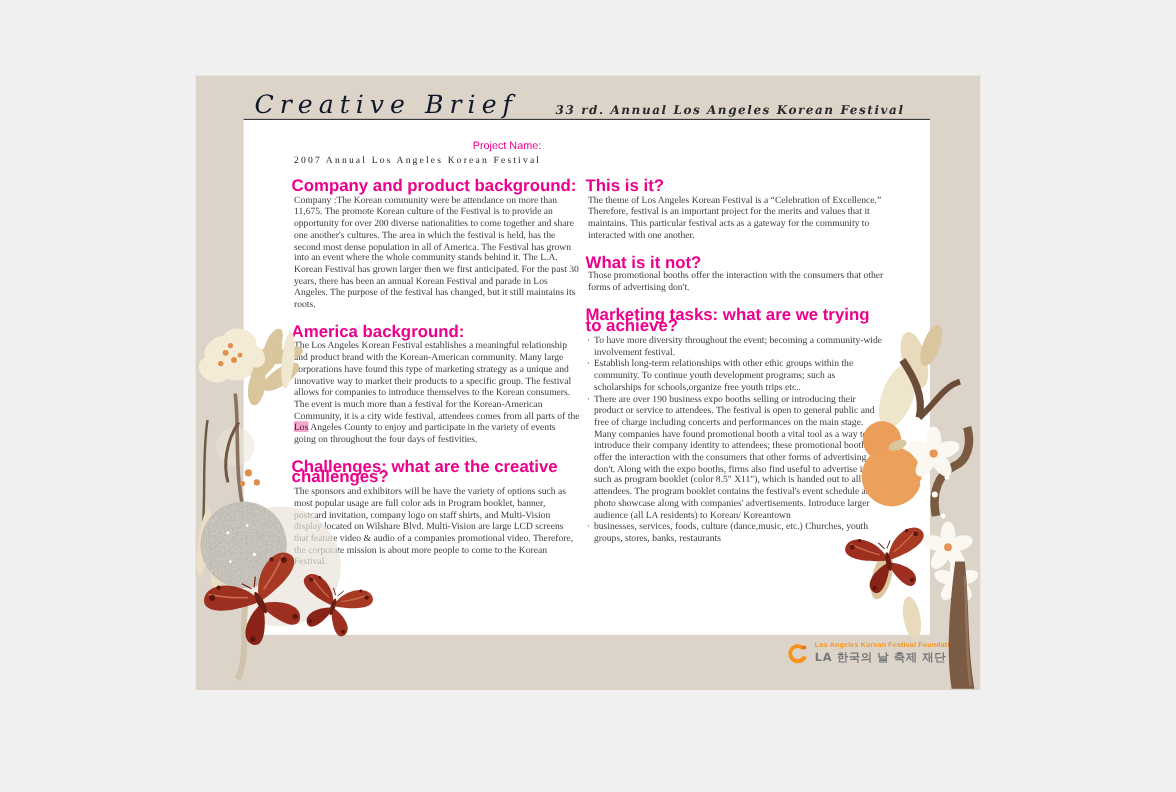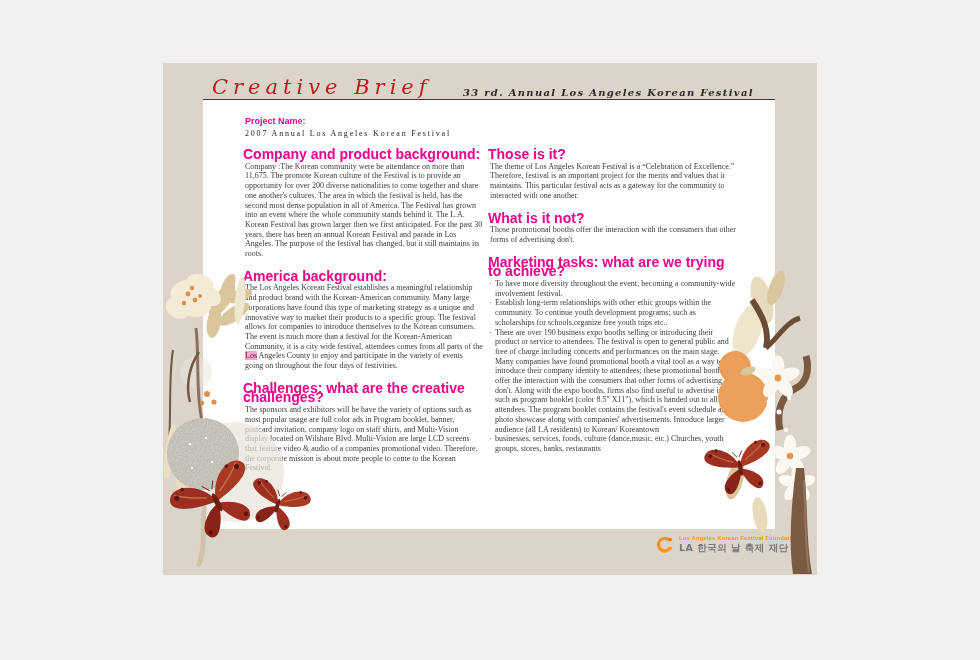--- a/index.html
+++ b/index.html
@@ -1,27 +1,27 @@
 <!DOCTYPE html>
 <html><head>
 <meta charset="utf-8">
 <style>
   html,body{margin:0;padding:0;}
   .stage{position:relative;width:980px;height:660px;background:#f0f0f0;overflow:hidden;
          font-family:"Liberation Sans",sans-serif;}
   .panel{position:absolute;left:163px;top:63px;width:654px;height:512px;background:#dcd4c9;}
   .brief-title{position:absolute;left:49px;top:12px;font-family:"DejaVu Serif",serif;
-         font-style:italic;font-size:21px;letter-spacing:5px;color:#b91c1c;white-space:nowrap;}
+         font-style:italic;font-size:21px;letter-spacing:5px;color:#0f172a;white-space:nowrap;}
   .brief-subtitle{position:absolute;left:300px;top:24px;width:312px;text-align:left;
          font-family:"DejaVu Serif",serif;font-style:italic;font-weight:bold;font-size:10px;
          letter-spacing:1.3px;color:#2b2b2b;white-space:nowrap;}
   .page{position:absolute;left:40px;top:36px;width:572px;height:429px;background:#ffffff;
          border-top:1px solid #3a3a3a;z-index:1;}
   .project{position:absolute;left:42px;top:16px;}
-  .project-label{color:#ec008c;font-weight:bold;font-size:9px;}
+  .project-label{color:#ec008c;font-weight:normal;font-size:9px;text-align:right;}
   .project-value{margin-top:3px;font-family:"Liberation Serif",serif;font-size:8px;
          letter-spacing:1.8px;color:#222;white-space:nowrap;}
   .col{position:absolute;top:50px;font-family:"Liberation Serif",serif;font-size:8px;
          line-height:9.7px;color:#3b3b3b;}
   .col-left{left:40px;width:240px;}
   .col-right{left:285px;width:248px;}
   .sec-heading{font-family:"Liberation Sans",sans-serif;color:#ec008c;font-size:14px;
          font-weight:bold;margin:13px 0 2px 0;}
   .sec-heading.first{margin-top:0;}
   .sec-body{margin:0;padding-left:2px;}
@@ -60,21 +60,21 @@
         <p class="sec-body">Company :The Korean community were be attendance on more than 11,675. The promote Korean culture of the Festival is to provide an opportunity for over 200 diverse nationalities to come together and share one another's cultures. The area in which the festival is held, has the second most dense population in all of America. The Festival has grown into an event where the whole community stands behind it. The L.A. Korean Festival has grown larger then we first anticipated. For the past 30 years, there has been an annual Korean Festival and parade in Los Angeles. The purpose of the festival has changed, but it still maintains its roots.</p>
 
         <div class="sec-heading">America background:</div>
         <p class="sec-body"><span>The Los Angeles Korean Festival establishes a meaningful relationship and product brand with the Korean-American community. Many large corporations have found this type of marketing strategy as a unique and innovative way to market their products to a specific group. The festival allows for companies to introduce themselves to the Korean consumers. The event is much more than a festival for the Korean-American Community, it is a city wide festival, attendees comes from all parts of the </span><span class="hl">Los</span><span> Angeles County to enjoy and participate in the variety of events going on throughout the four days of festivities.</span></p>
 
         <div class="sec-heading">Challenges: what are the creative challenges?</div>
         <p class="sec-body">The sponsors and exhibitors will be have the variety of options such as most popular usage are full color ads in Program booklet, banner, postcard invitation, company logo on staff shirts, and Multi-Vision display located on Wilshare Blvd.  Multi-Vision are large LCD screens that feature video &amp; audio of a companies promotional video. Therefore, the corporate mission is about more people to come to the Korean Festival.</p>
       </div>
 
       <div class="col col-right">
-        <div class="sec-heading first">Those is it?</div>
+        <div class="sec-heading first">This is it?</div>
         <p class="sec-body">The theme of Los Angeles Korean Festival is a “Celebration of Excellence.” Therefore, festival is an important project for the merits and values that it maintains. This particular festival acts as a gateway for the community to interacted with one another.</p>
 
         <div class="sec-heading">What is it not?</div>
         <p class="sec-body">Those promotional booths offer the interaction with the consumers that other forms of advertising don't.</p>
 
         <div class="sec-heading">Marketing tasks: what are we trying to achieve?</div>
         <ul class="bullets">
           <li>To have more diversity throughout the event; becoming a community-wide involvement festival.</li>
           <li>Establish long-term relationships with other ethic groups within the community. To continue youth development programs; such as scholarships for schools,organize free youth trips etc..</li>
           <li>There are over 190 business expo booths selling or introducing their product or service to attendees. The festival is open to general public and free of charge including concerts and performances on the main stage. Many companies have found promotional booth a vital tool as a way to introduce their company identity to attendees; these promotional booths offer the interaction with the consumers that other forms of advertising don't. Along with the expo booths, firms also find useful to advertise in such as program booklet (color 8.5" X11"), which is handed out to all attendees. The program booklet contains the festival's event schedule and photo showcase along with companies' advertisements. Introduce larger audience (all LA residents) to Korean/ Koreantown</li>

